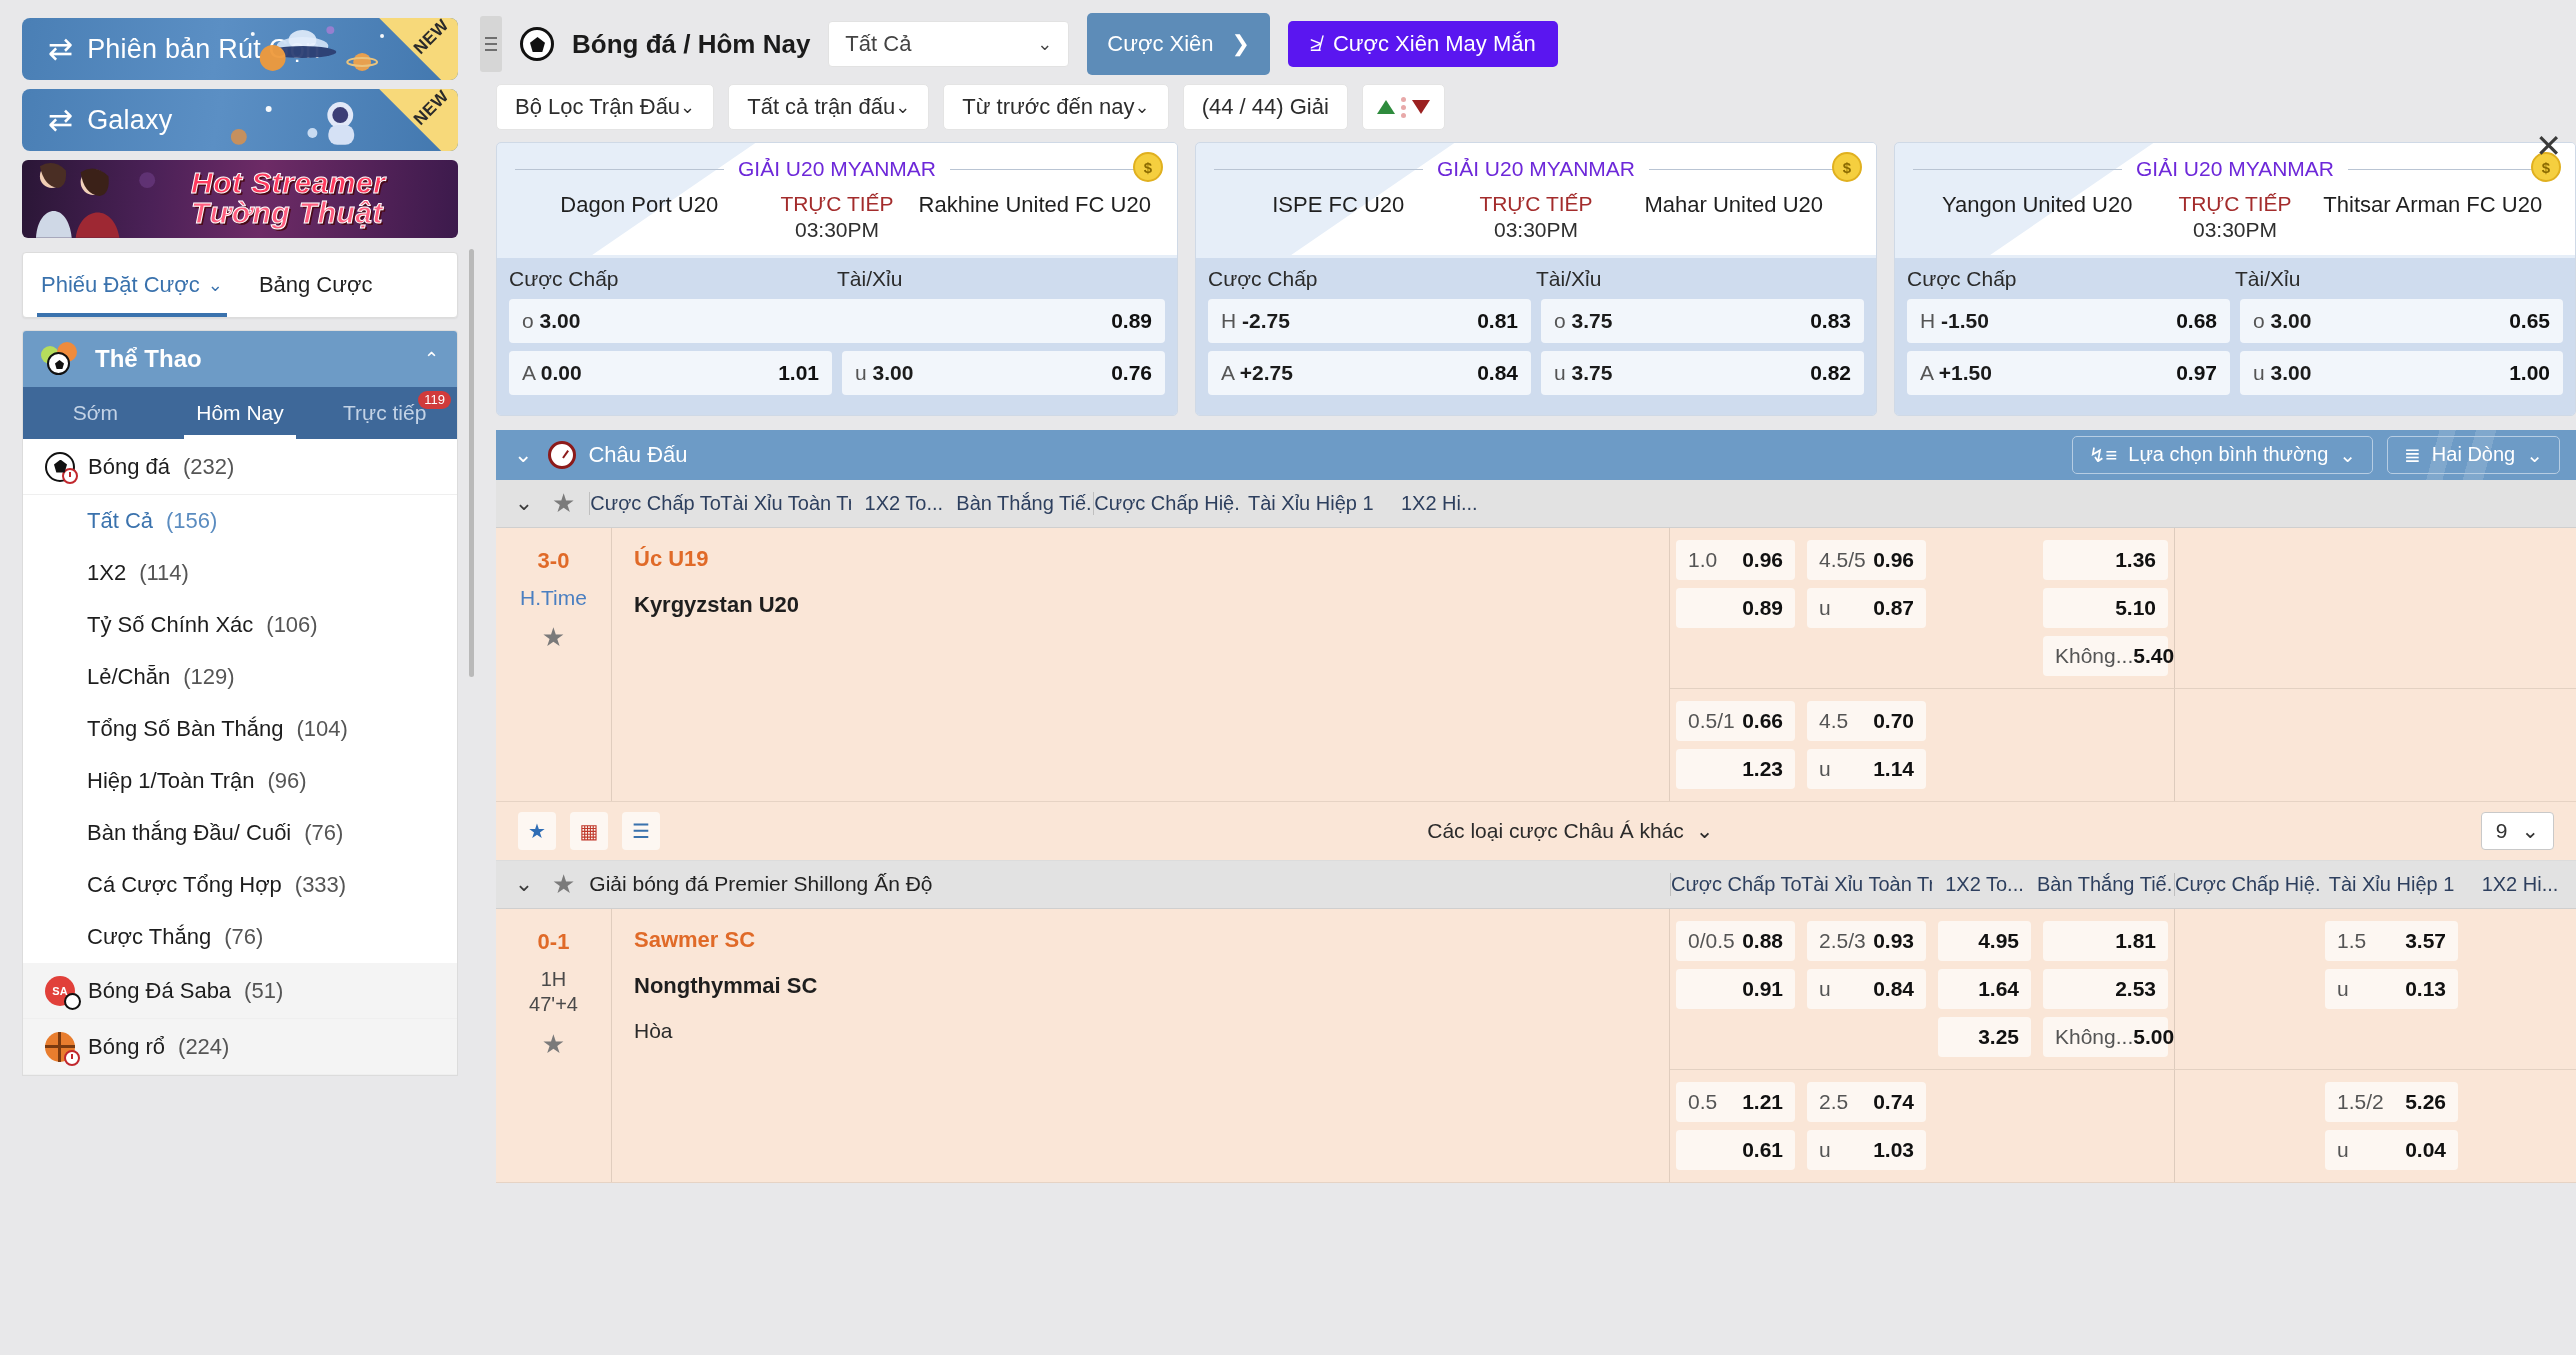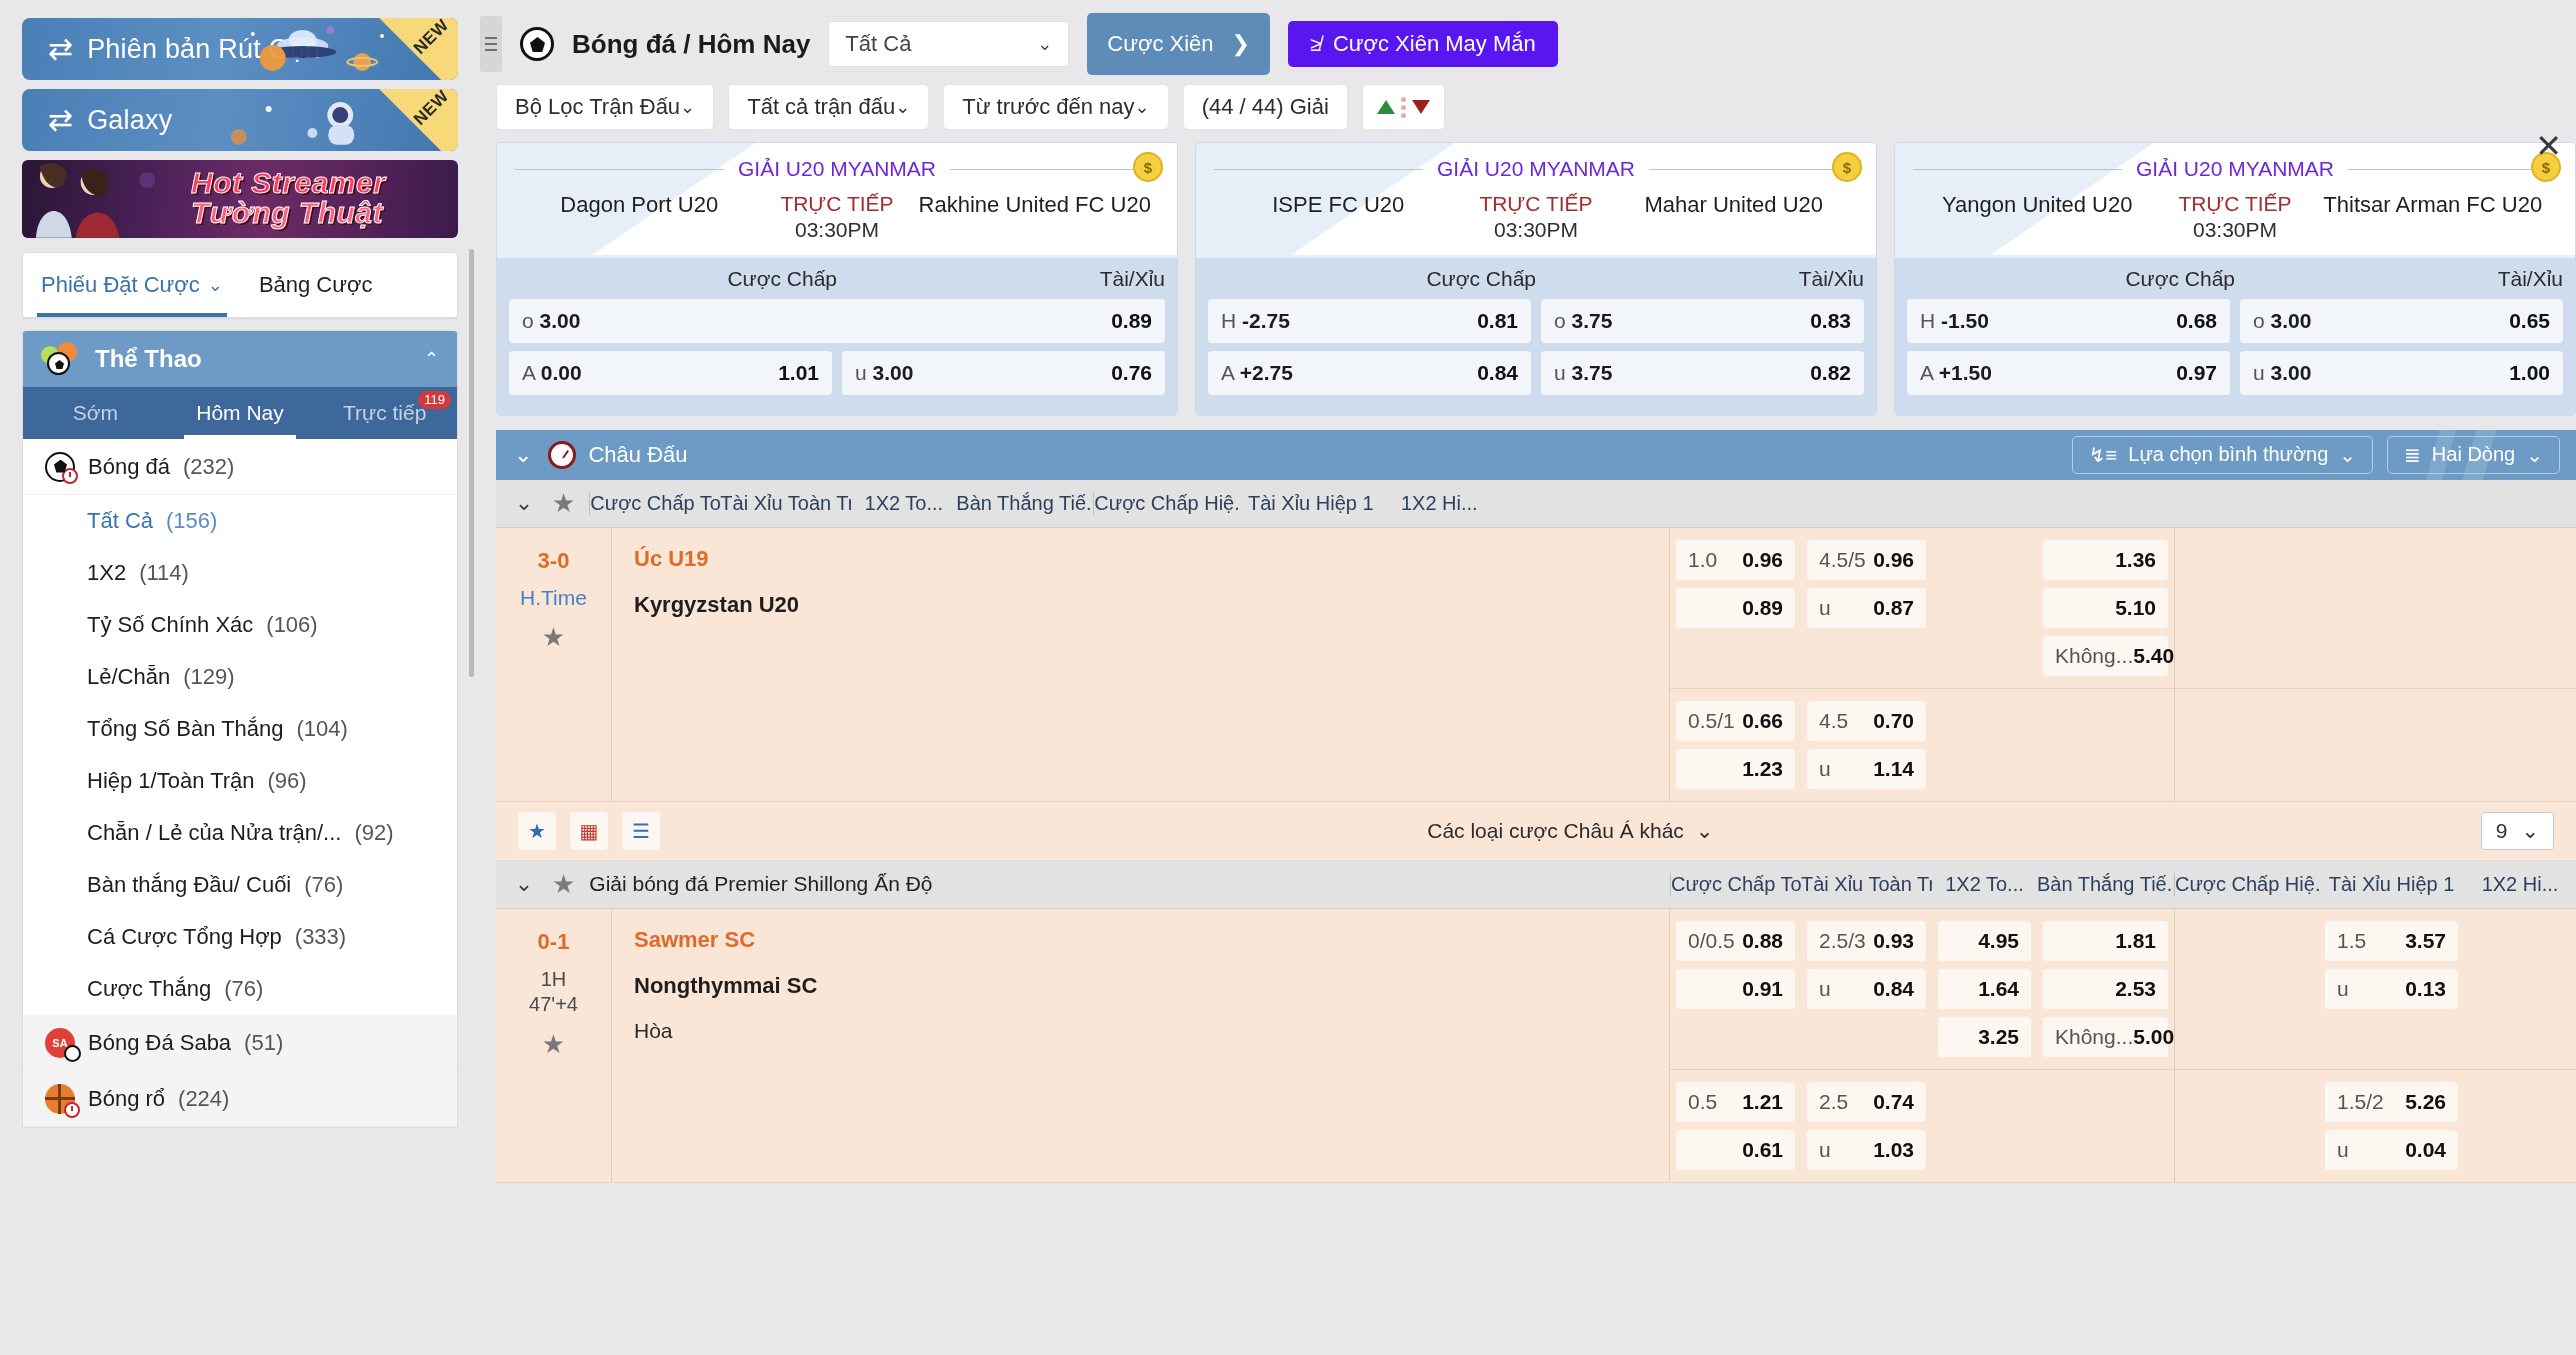--- a/index.html
+++ b/index.html
@@ -172,21 +172,21 @@
     background:#f5cf3f;border:2px solid #e0b01f;display:flex;align-items:center;
     justify-content:center;font-size:15px;color:#8a6a00;font-weight:700;
   }
   .lc-teams{position:relative;display:flex;align-items:flex-start;padding: 8px 18px 14px 18px;gap:6px;}
   .lc-team{flex:1;font-size:22px;color:#1f1f1f;text-align:center;line-height:1.25;}
   .lc-mid{flex:0 0 auto;text-align:center;min-width:135px;}
   .lc-live{font-size:21px;color:#a32c2c;display:block;line-height:1.25;}
   .lc-time{font-size:21px;color:#2f2f2f;display:block;line-height:1.25;}
   .lc-odds{position:relative;background:#cfdcee;padding: 9px 12px 12px 12px;}
   .lc-oh{display:flex;}
-  .lc-oh div{flex:1;text-align:right;font-size:21px;color:#2b2b2b;padding-bottom:8px;}
+  .lc-oh div{flex:1;text-align:left;font-size:21px;color:#2b2b2b;padding-bottom:8px;}
   .lc-orow{display:flex;gap:10px;margin-bottom:8px;}
   .lc-cell{
     flex:1;background:#f2f6fb;border-radius:4px;height:44px;display:flex;
     align-items:center;justify-content:space-between;padding: 0 13px;
   }
   .lc-k{font-size:21px;color:#555;}
   .lc-k b{color:#1b1b1b;}
   .lc-v{font-size:21px;font-weight:700;color:#111;}
   .close-x{position:absolute;right:18px;top:6px;font-size:32px;color:#3a3a3a;line-height:1;cursor:pointer;}
 
@@ -374,24 +374,20 @@
       </div>
       <div class="sl-row sub">
         <span>Tổng Số Bàn Thắng</span>
         <span class="sl-count">(104)</span>
       </div>
       <div class="sl-row sub">
         <span>Hiệp 1/Toàn Trận</span>
         <span class="sl-count">(96)</span>
       </div>
       <div class="sl-row sub">
-        <span>Chẵn / Lẻ của Nửa trận/...</span>
-        <span class="sl-count">(92)</span>
-      </div>
-      <div class="sl-row sub">
         <span>Bàn thắng Đầu/ Cuối</span>
         <span class="sl-count">(76)</span>
       </div>
       <div class="sl-row sub">
         <span>Cá Cược Tổng Hợp</span>
         <span class="sl-count">(333)</span>
       </div>
       <div class="sl-row sub">
         <span>Cược Thắng</span>
         <span class="sl-count">(76)</span>

